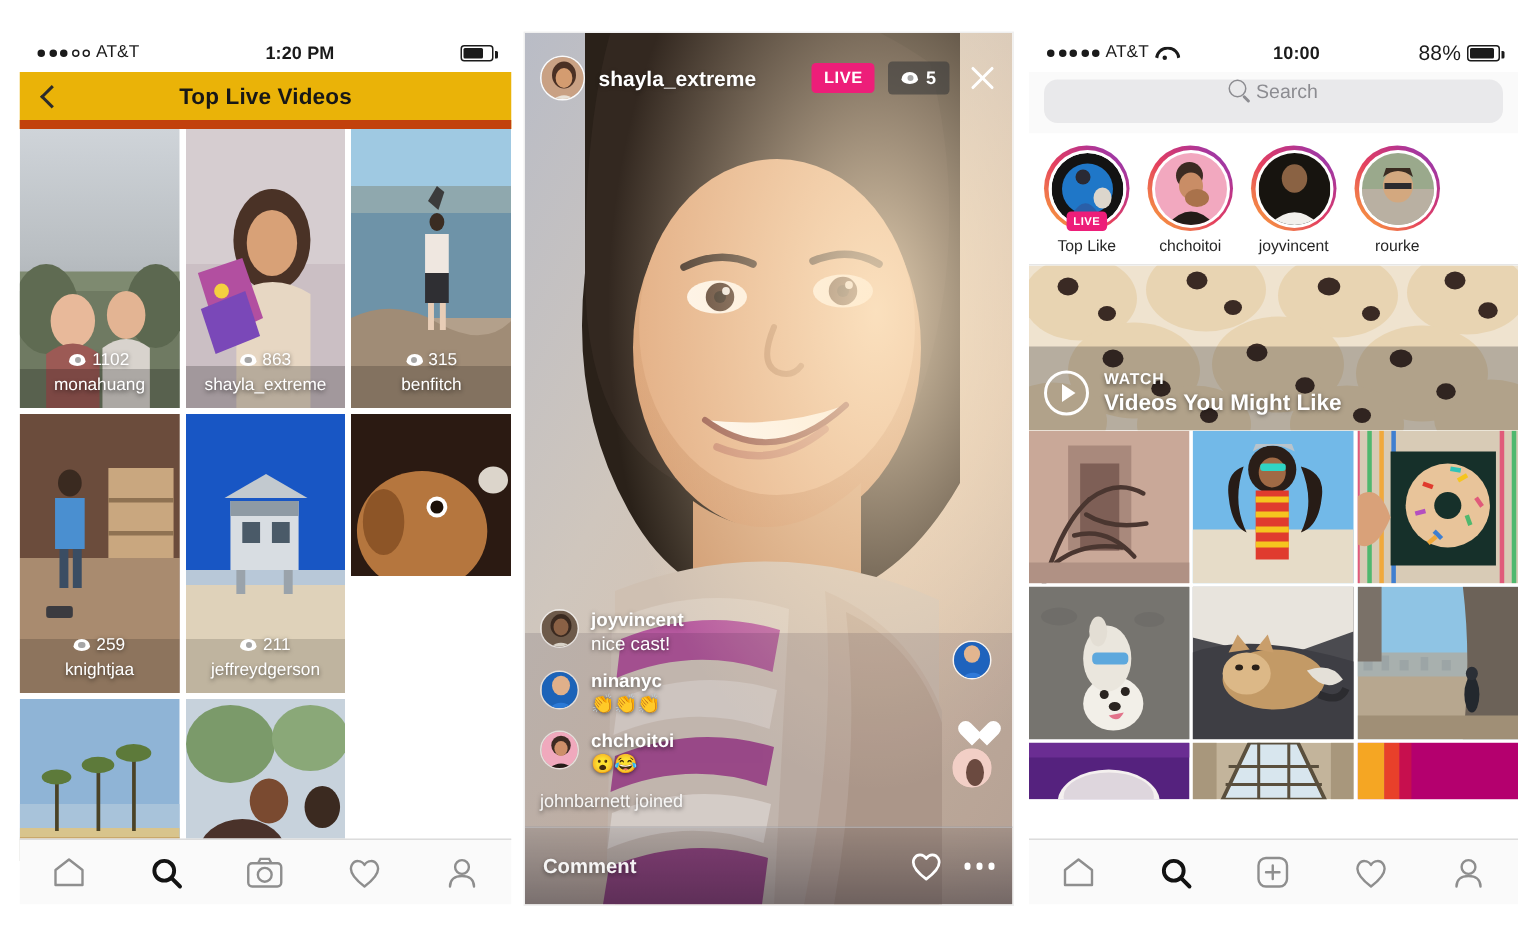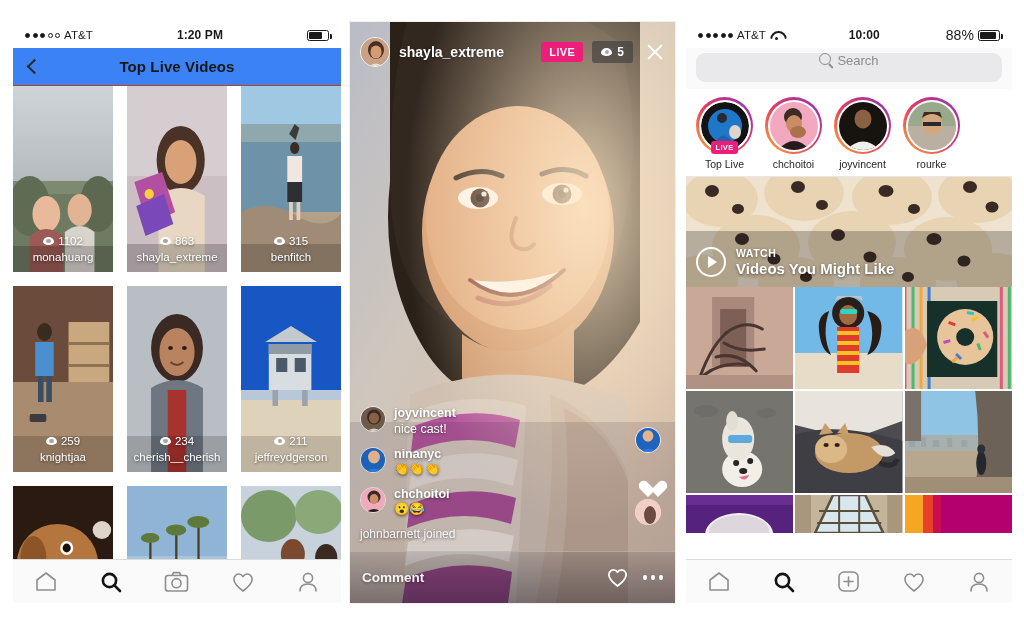--- a/index.html
+++ b/index.html
@@ -48,31 +48,31 @@
     border: 2px solid #1b1b1b; border-radius: 50%;
     clip-path: polygon(0 0, 100% 0, 100% 42%, 50% 60%, 0 42%);
   }
   .wifi::after {
     content:""; position:absolute; left:5px; top:7px; width:3px; height:3px;
     background:#1b1b1b; border-radius:50%;
   }
 
   
   .nav-header {
-    height: 38px; display: flex; align-items: center; background: #3b82f6;
-    border-bottom: 1px solid #c2410c; position: relative;
+    height: 38px; display: flex; align-items: center; background: #eab308;
+    border-bottom: 6px solid #c2410c; position: relative;
   }
   .back-chev { position: absolute; left: 16px; width: 11px; height: 11px;
     border-left: 2px solid #2b2b2b; border-bottom: 2px solid #2b2b2b;
     transform: rotate(45deg); }
   .nav-title { flex: 1; text-align: center; font-size: 15px; font-weight: 700;
     color: #171717; letter-spacing: .1px; }
 
   .live-grid { display: grid; grid-template-columns: repeat(3, 1fr);
-    gap: 14px; background:#fff; }
+    gap: 4px; background:#fff; }
   .live-cell { position: relative; height: 186px; overflow: hidden; }
   .live-cell.short { height: 108px; }
   .cell-meta { position: absolute; left: 0; right: 0; bottom: 9px;
     text-align: center; color: #fff; text-shadow: 0 1px 3px rgba(0,0,0,.55); }
   .cell-views { font-size: 11.5px; display: inline-flex; align-items: center;
     gap: 4px; justify-content: center; font-weight: 500; }
   .eye { width: 11px; height: 8px; background: #fff; border-radius: 50% 50% 50% 50%/60% 60% 40% 40%;
     position: relative; display:inline-block; }
   .eye::after { content:""; position:absolute; left:3.2px; top:1.6px; width:4.5px; height:4.5px;
     border-radius:50%; background: rgba(0,0,0,.35); }
@@ -308,40 +308,20 @@
         </svg>
         <div class="cell-meta">
           <div class="cell-views">
             <span class="eye"></span>
             <span>259</span>
           </div>
           <div class="cell-user">knightjaa</div>
         </div>
       </div>
 
-      <div class="live-cell">
-        <svg class="ph-img" viewBox="0 0 108 186" preserveAspectRatio="none">
-          <rect width="108" height="186" fill="#b9bec4"></rect>
-          <ellipse cx="54" cy="62" rx="28" ry="34" fill="#3b2a23"></ellipse>
-          <ellipse cx="54" cy="66" rx="19" ry="24" fill="#b9835f"></ellipse>
-          <ellipse cx="47" cy="62" rx="2.6" ry="2" fill="#2a1c14"></ellipse>
-          <ellipse cx="62" cy="62" rx="2.6" ry="2" fill="#2a1c14"></ellipse>
-          <path d="M47 76 q7 6 14 0" stroke="#70402c" stroke-width="2" fill="none"></path>
-          <path d="M26 102 q28 -16 56 0 v84 h-56 z" fill="#6e7682"></path>
-          <path d="M44 104 h20 v82 h-20 z" fill="#a8332e"></path>
-          <rect y="150" width="108" height="36" fill="rgba(0,0,0,.16)"></rect>
-        </svg>
-        <div class="cell-meta">
-          <div class="cell-views">
-            <span class="eye"></span>
-            <span>234</span>
-          </div>
-          <div class="cell-user">cherish__cherish</div>
-        </div>
-      </div>
 
       <div class="live-cell">
         <svg class="ph-img" viewBox="0 0 108 186" preserveAspectRatio="none">
           <rect width="108" height="186" fill="#1856c4"></rect>
           <rect y="112" width="108" height="74" fill="#dfd2ba"></rect>
           <rect y="104" width="108" height="10" fill="#b8c8d8"></rect>
           <rect x="30" y="58" width="46" height="46" fill="#d8dde2"></rect>
           <rect x="30" y="58" width="46" height="10" fill="#8e9aa4"></rect>
           <rect x="38" y="72" width="12" height="14" fill="#4a5a68"></rect>
           <rect x="58" y="72" width="12" height="14" fill="#4a5a68"></rect>
@@ -634,21 +614,21 @@
                 <circle cx="24" cy="24" r="24" fill="#131313"></circle>
                 <circle cx="24" cy="24" r="17" fill="#1f77c8"></circle>
                 <ellipse cx="21" cy="16" rx="5" ry="5" fill="#2a2a34"></ellipse>
                 <path d="M13 42 q9 -16 18 -2 z" fill="#2a5fa8"></path>
                 <ellipse cx="34" cy="30" rx="6" ry="7" fill="#dcd6cc"></ellipse>
               </svg>
             </div>
           </div>
         </div>
         <div class="story-live">LIVE</div>
-        <div class="story-name">Top Live</div>
+        <div class="story-name">Top Like</div>
       </div>
 
       <div class="story">
         <div class="story-ring">
           <div class="story-inner">
             <div class="story-img">
               <svg viewBox="0 0 48 48" width="48" height="48">
                 <rect width="48" height="48" fill="#f2a8bf"></rect>
                 <ellipse cx="23" cy="15" rx="9" ry="9" fill="#3c2b22"></ellipse>
                 <ellipse cx="24" cy="22" rx="8" ry="9" fill="#c98d66"></ellipse>

